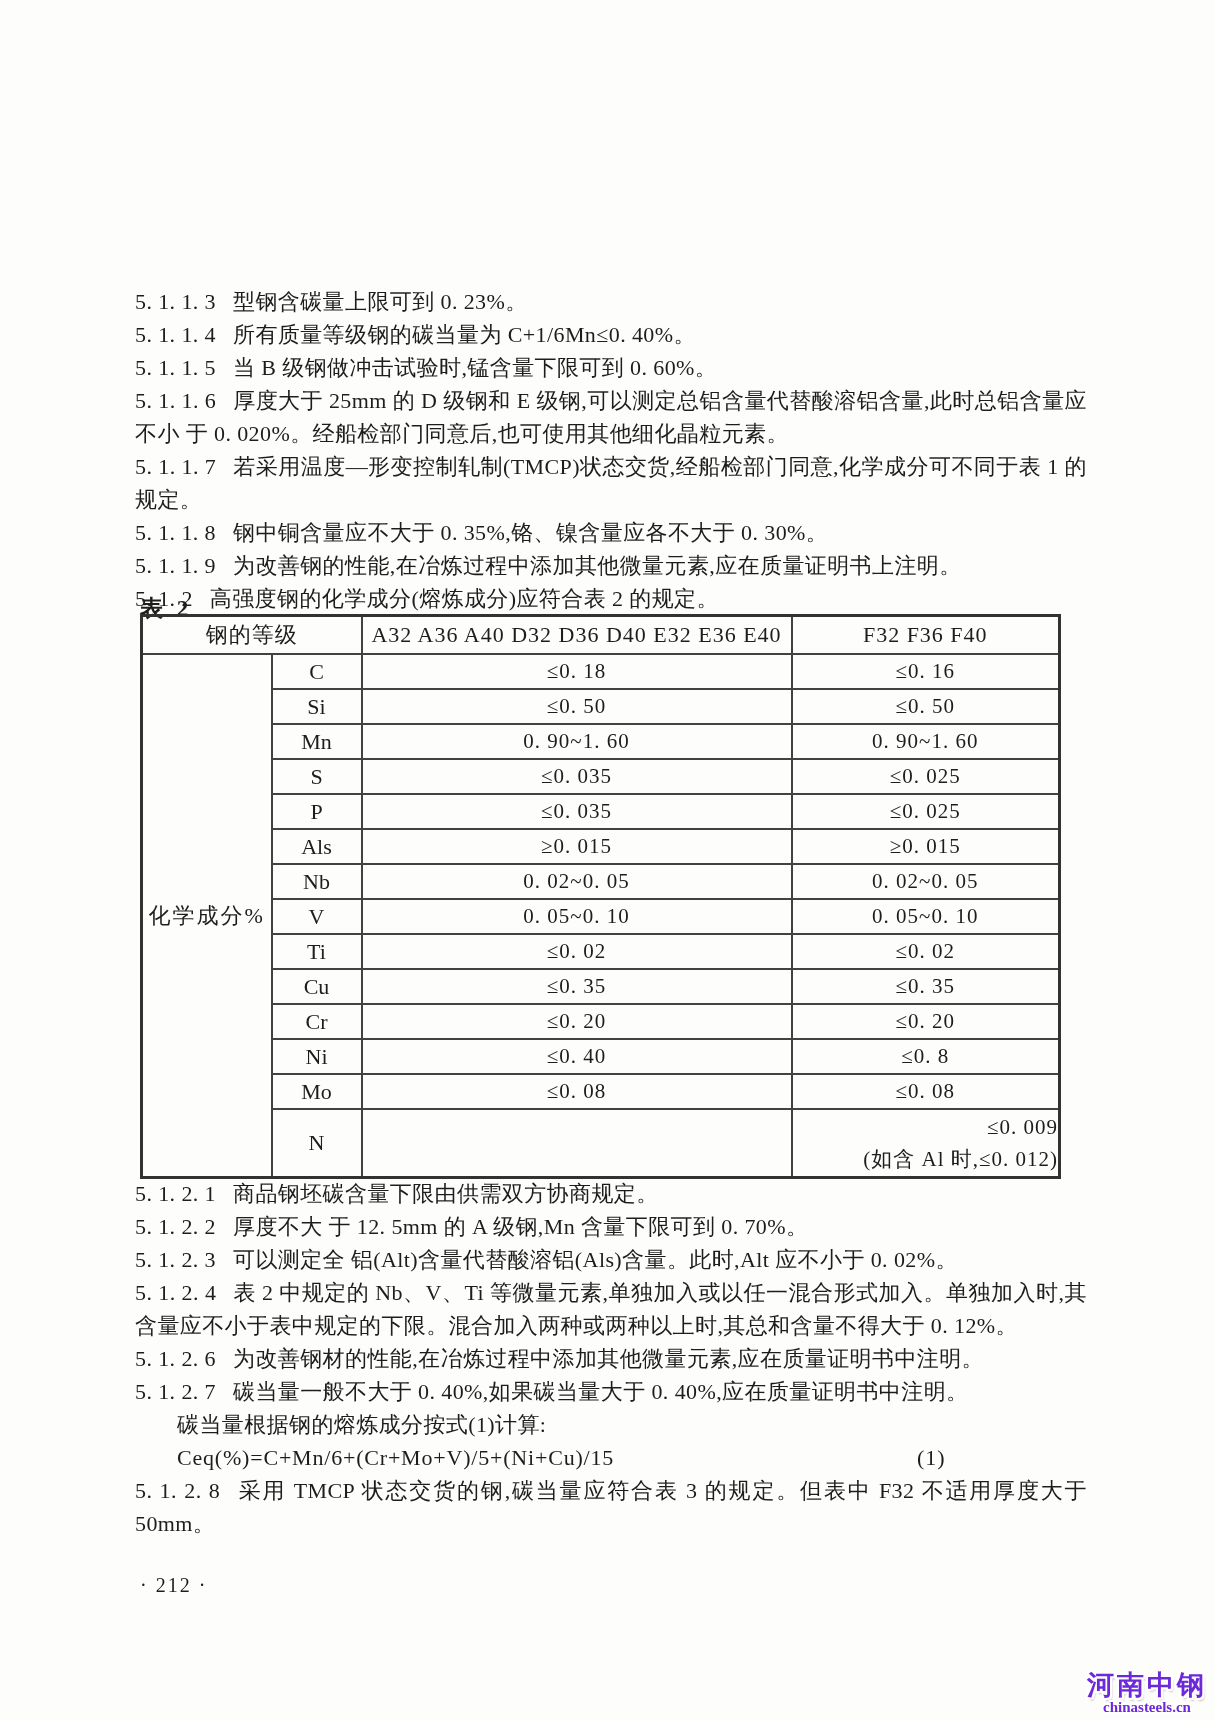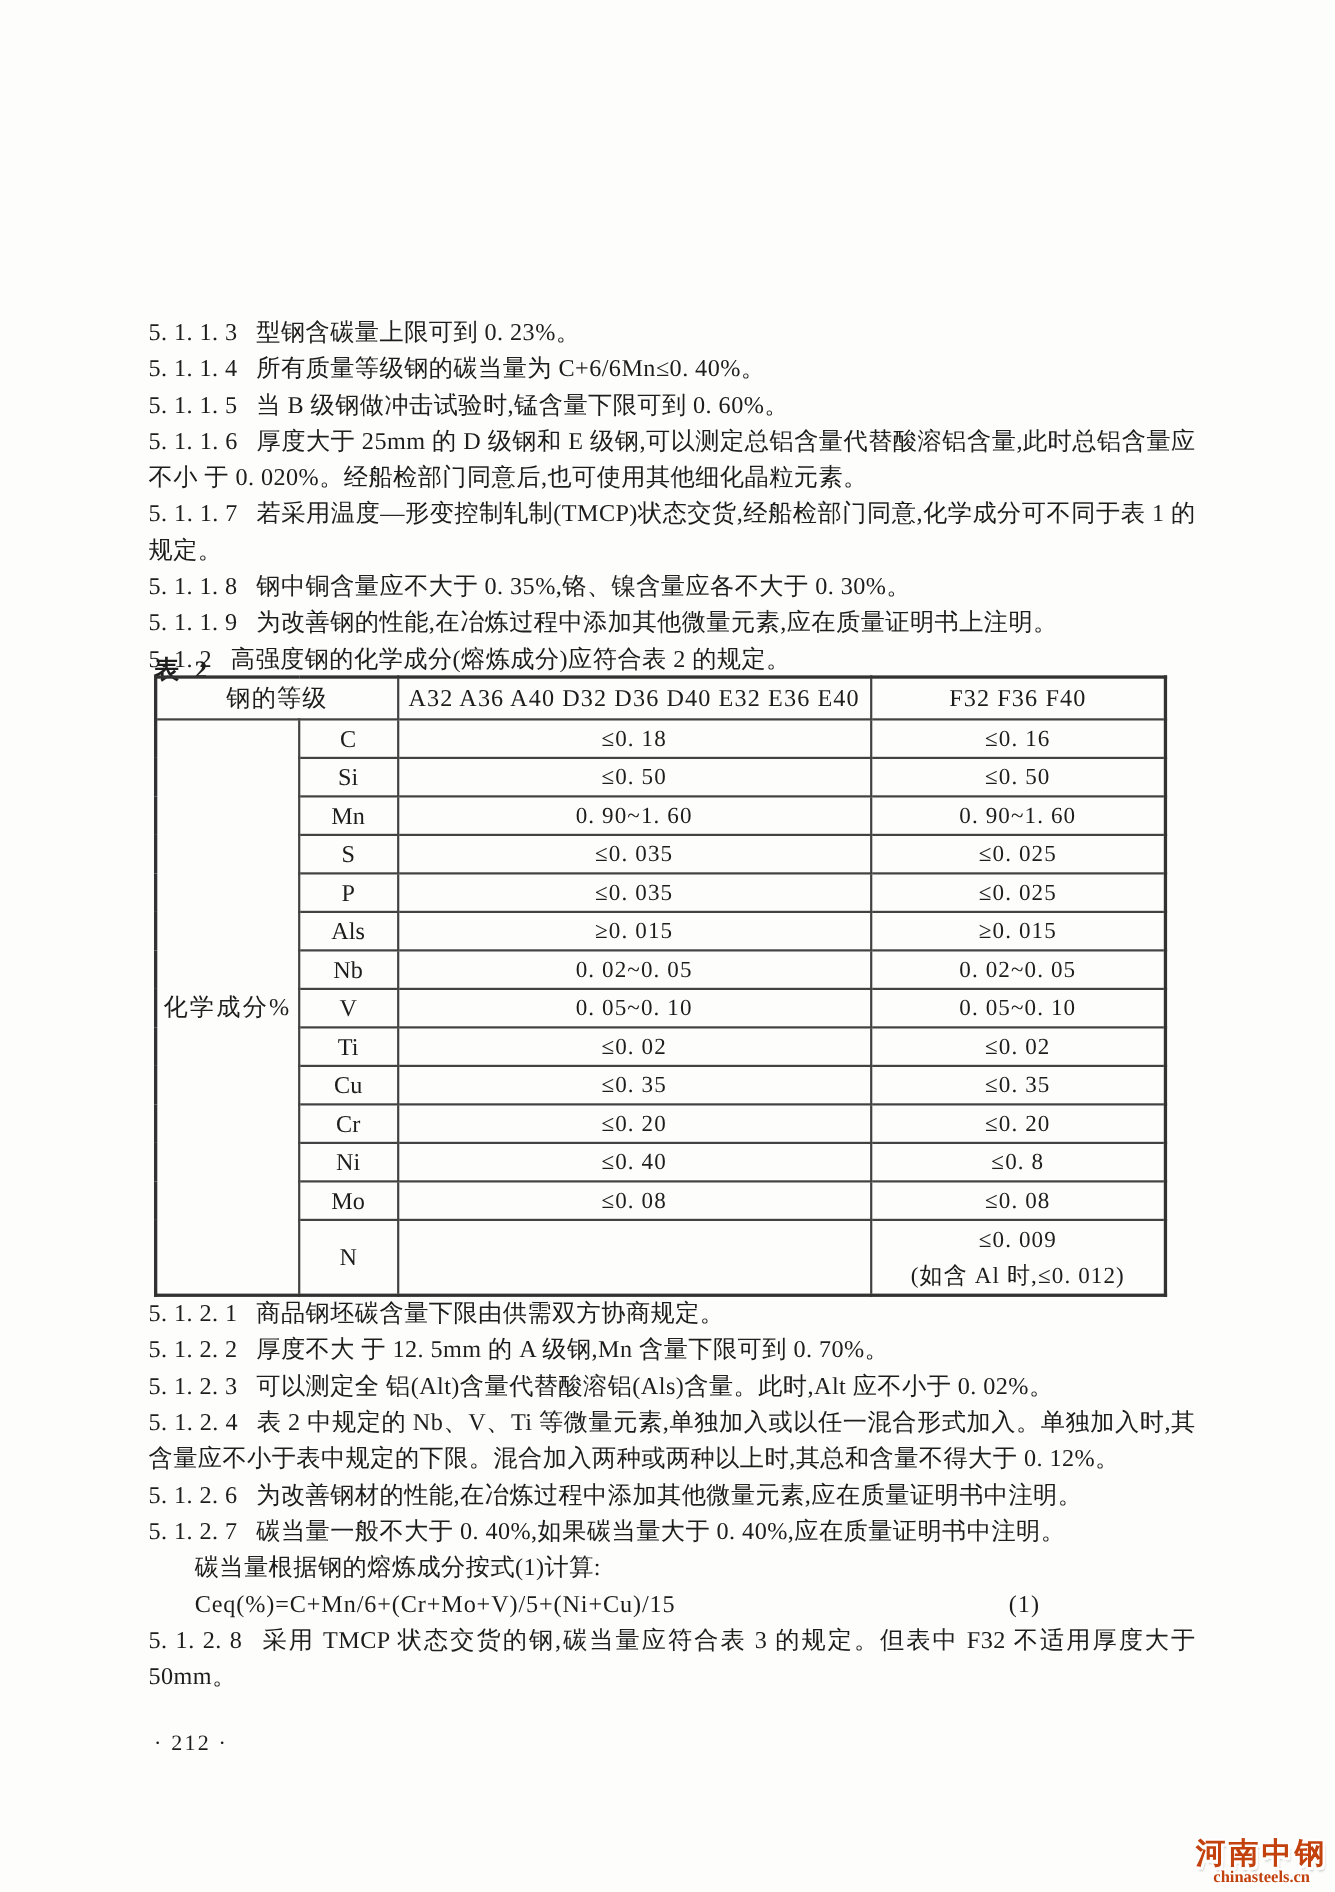--- a/index.html
+++ b/index.html
@@ -94,36 +94,36 @@
     font-size: 22px;
     letter-spacing: 2px;
   }
   td.el { font-size: 22px; }
   td.val {
     font-size: 21px;
     letter-spacing: 1px;
     border-radius: 11px;
   }
   tr.tall td { height: 66px; }
-  td.val .v-line { line-height: 32px; }
+  td.val .v-line { line-height: 32px; text-align: right; }
   
   .page-number {
     position: absolute;
     left: 140px;
     top: 1574px;
     font-size: 20px;
     letter-spacing: 2px;
   }
   
   .watermark {
     position: absolute;
     right: 7px;
     bottom: 3px;
     text-align: center;
-    color: #c2410c;
+    color: #6d28d9;
   }
   .wm-cn {
     font-size: 27px;
     font-weight: bold;
     letter-spacing: 3px;
     line-height: 26px;
     text-shadow: -2px -2px 0 #fff, 2px -2px 0 #fff, -2px 2px 0 #fff, 2px 2px 0 #fff,
                  0 -2px 0 #fff, 0 2px 0 #fff, -2px 0 0 #fff, 2px 0 0 #fff, 2px 3px 2px #bbb;
   }
   .wm-en {
@@ -134,21 +134,21 @@
                  0 -2px 0 #fff, 0 2px 0 #fff, -2px 0 0 #fff, 2px 0 0 #fff;
   }
 </style>
 </head>
 <body>
 
 <div class="page">
 
   <div class="clauses clauses-top" id="clauses-top">
       <p class="para"><span class="clause-num">5. 1. 1. 3</span><span>型钢含碳量上限可到 0. 23%。</span></p>
-      <p class="para"><span class="clause-num">5. 1. 1. 4</span><span>所有质量等级钢的碳当量为 C+6/6Mn≤0. 40%。</span></p>
+      <p class="para"><span class="clause-num">5. 1. 1. 4</span><span>所有质量等级钢的碳当量为 C+1/6Mn≤0. 40%。</span></p>
       <p class="para"><span class="clause-num">5. 1. 1. 5</span><span>当 B 级钢做冲击试验时,锰含量下限可到 0. 60%。</span></p>
       <p class="para"><span class="clause-num">5. 1. 1. 6</span><span>厚度大于 25mm 的 D 级钢和 E 级钢,可以测定总铝含量代替酸溶铝含量,此时总铝含量应不小 于 0. 020%。经船检部门同意后,也可使用其他细化晶粒元素。</span></p>
       <p class="para"><span class="clause-num">5. 1. 1. 7</span><span>若采用温度—形变控制轧制(TMCP)状态交货,经船检部门同意,化学成分可不同于表 1 的规定。</span></p>
       <p class="para"><span class="clause-num">5. 1. 1. 8</span><span>钢中铜含量应不大于 0. 35%,铬、镍含量应各不大于 0. 30%。</span></p>
       <p class="para"><span class="clause-num">5. 1. 1. 9</span><span>为改善钢的性能,在冶炼过程中添加其他微量元素,应在质量证明书上注明。</span></p>
       <p class="para"><span class="clause-num">5. 1. 2</span><span>高强度钢的化学成分(熔炼成分)应符合表 2 的规定。</span></p>
     </div>
 
   <div class="table-caption">表 2</div>
 

